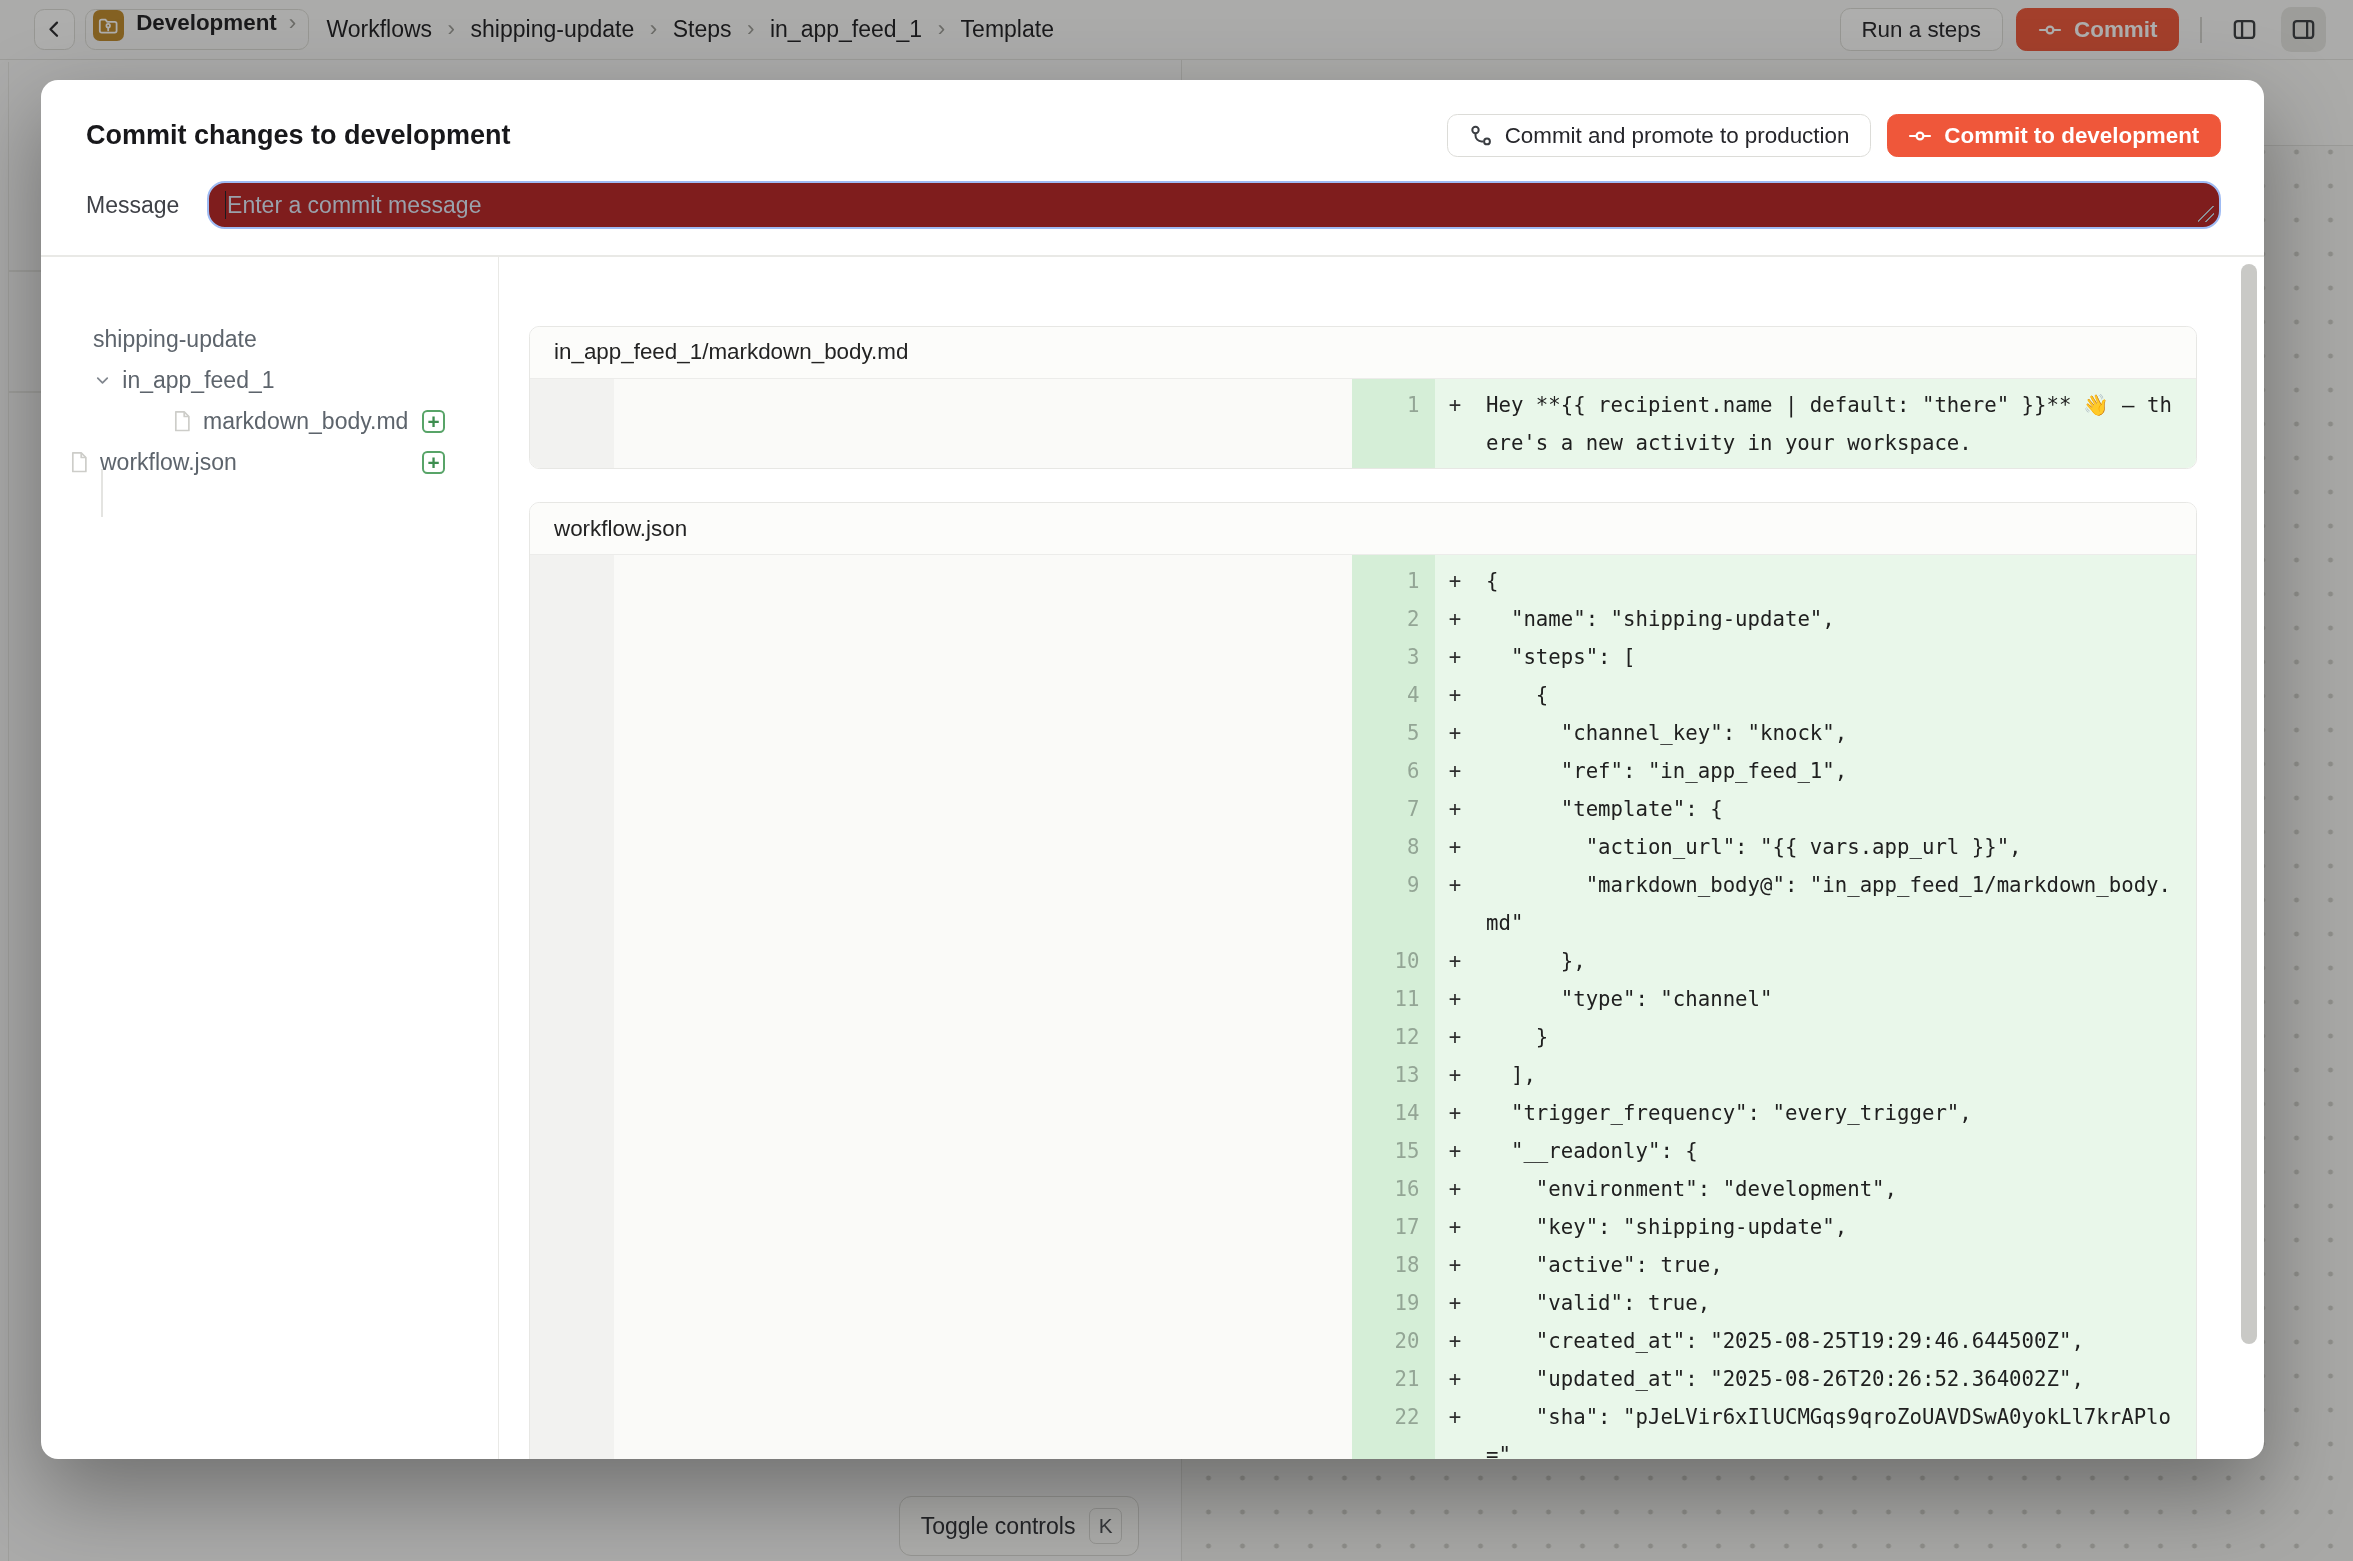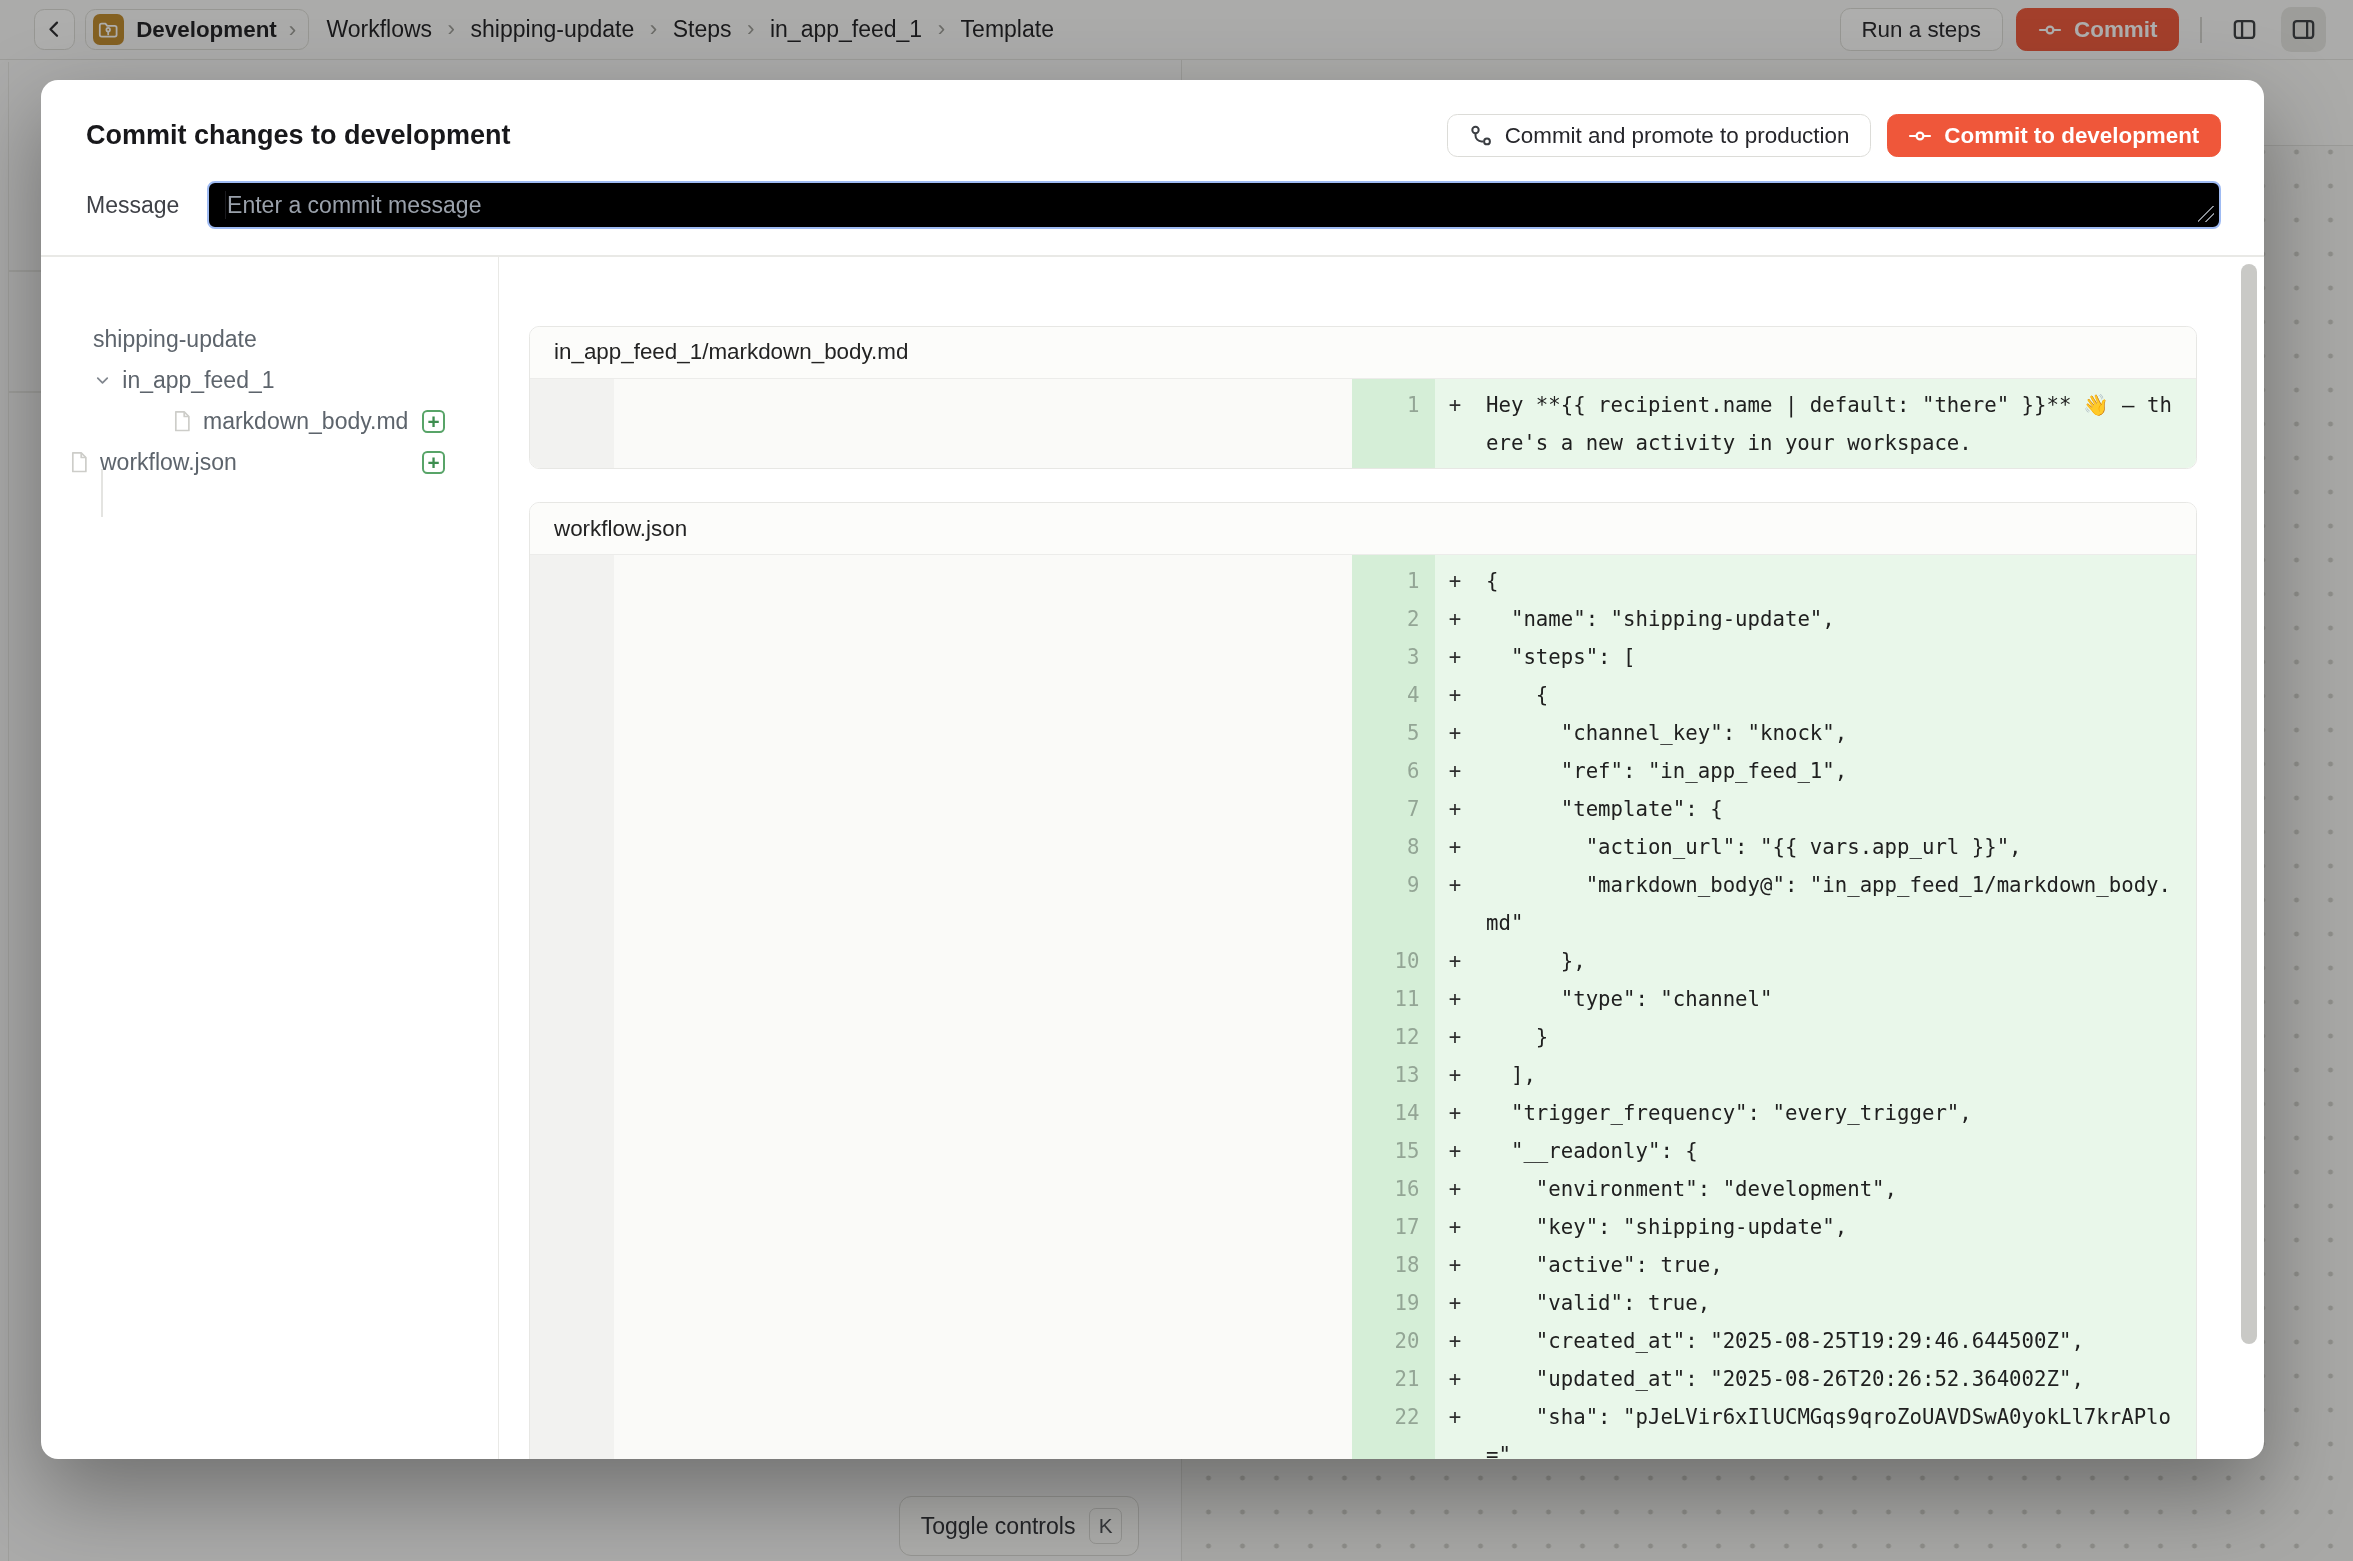--- a/index.html
+++ b/index.html
@@ -8,21 +8,21 @@
   .screen { position:relative; width:2354px; height:1562px; overflow:hidden; }
 
   
   .app { position:absolute; inset:0; }
   .topbar { position:absolute; left:0; top:0; right:0; height:60px; background:#fbfbfa;
             border-bottom:1.7px solid #e4e4e1; display:flex; align-items:center; padding:0 28px 0 34px; }
   .btn { display:inline-flex; align-items:center; justify-content:center; gap:12px;
          border:1.7px solid #dcdcd8; background:#ffffff; border-radius:10.3px; height:43px;
          font-size:22.4px; color:#26262b; padding:0 20.7px; cursor:pointer; white-space:nowrap; }
   .back-btn { width:41px; height:41px; padding:0; border-radius:10.3px; }
-  .env-badge { display:inline-flex; align-items:center; gap:12px; border:1.7px solid #dcdcd8;
+  .env-badge { display:inline-flex; gap:12px; border:1.7px solid #dcdcd8;
                border-radius:10.3px; height:41px; padding:0 12px 0 6.9px; margin-left:10.3px; background:transparent; }
   .env-icon { width:31px; height:31px; border-radius:6.9px; background:#c08a2d; display:flex; align-items:center; justify-content:center; }
   .env-label { font-size:22.4px; font-weight:700; color:#1f1f24; }
   .crumb-sep { color:#9b9b97; font-size:22.4px; margin:0 8.6px; }
   .breadcrumbs { display:flex; align-items:flex-start; margin-left:10.3px; }
   .crumb { font-size:23px; color:#1f1f24; margin:0 6.9px; white-space:nowrap; }
   .topbar-right { margin-left:auto; display:flex; align-items:center; gap:13.8px; }
   .btn-primary { background:#ef573a; border-color:#ef573a; color:#ffffff; font-weight:600;text-align:right; }
   .vdiv { width:1.7px; height:26px; background:#d2d2ce; margin:0 6.9px; }
   .icon-btn { width:45px; height:45px; border-radius:10.3px; display:flex; align-items:center; justify-content:center; cursor:pointer; }
@@ -50,21 +50,21 @@
 
   
   .modal { position:absolute; left:41px; top:80px; width:2223px; height:1379px; background:#ffffff;
            border-radius:17px; box-shadow:0 34px 86px rgba(0,0,0,0.35); overflow:hidden; }
   .modal-header { padding:34px 43px 0 45px; }
   .modal-title-row { display:flex; align-items:center; }
   .modal-title { font-size:27px; font-weight:700; color:#18181b; }
   .modal-actions { margin-left:auto; display:flex; align-items:center; gap:15.5px; }
   .message-row { display:flex; align-items:center; margin-top:24px; padding-bottom:26px; }
   .message-label { width:121px; font-size:23px; color:#3f4147; }
-  .message-input { flex:1; height:48px; border:2.6px solid #9fbbf3; border-radius:8px; background:#000000;
+  .message-input { flex:1; height:48px; border:2.6px solid #9fbbf3; border-radius:18px; background:#7f1d1d;
                    display:flex; align-items:center; padding:0 15.5px; position:relative; }
   .caret { width:1.7px; height:27.5px; background:#1b1b1f; margin-right:0.9px; }
   .placeholder { font-size:23px; color:#9aa1ab; }
   .resize-handle { position:absolute; right:5.2px; bottom:5.2px; width:15.5px; height:15.5px;
                    background:
                      linear-gradient(135deg, transparent 44%, #8a8f96 44%, #8a8f96 52%, transparent 52%),
                      linear-gradient(135deg, transparent 70%, #8a8f96 70%, #8a8f96 78%, transparent 78%); }
   .header-divider { height:1.7px; background:#e9e9e6; }
 
   .modal-body { position:relative; height:1221px; display:flex; overflow:hidden; }

